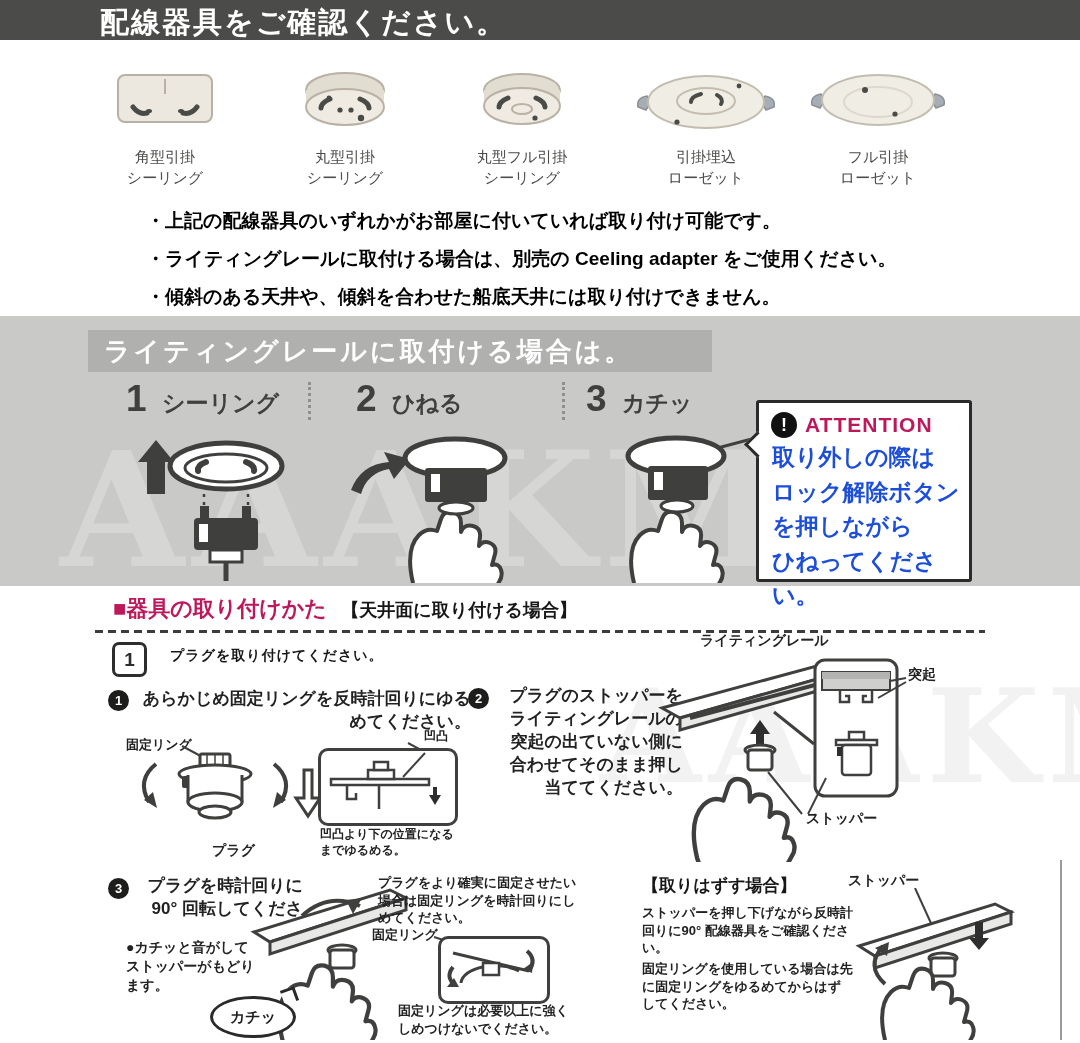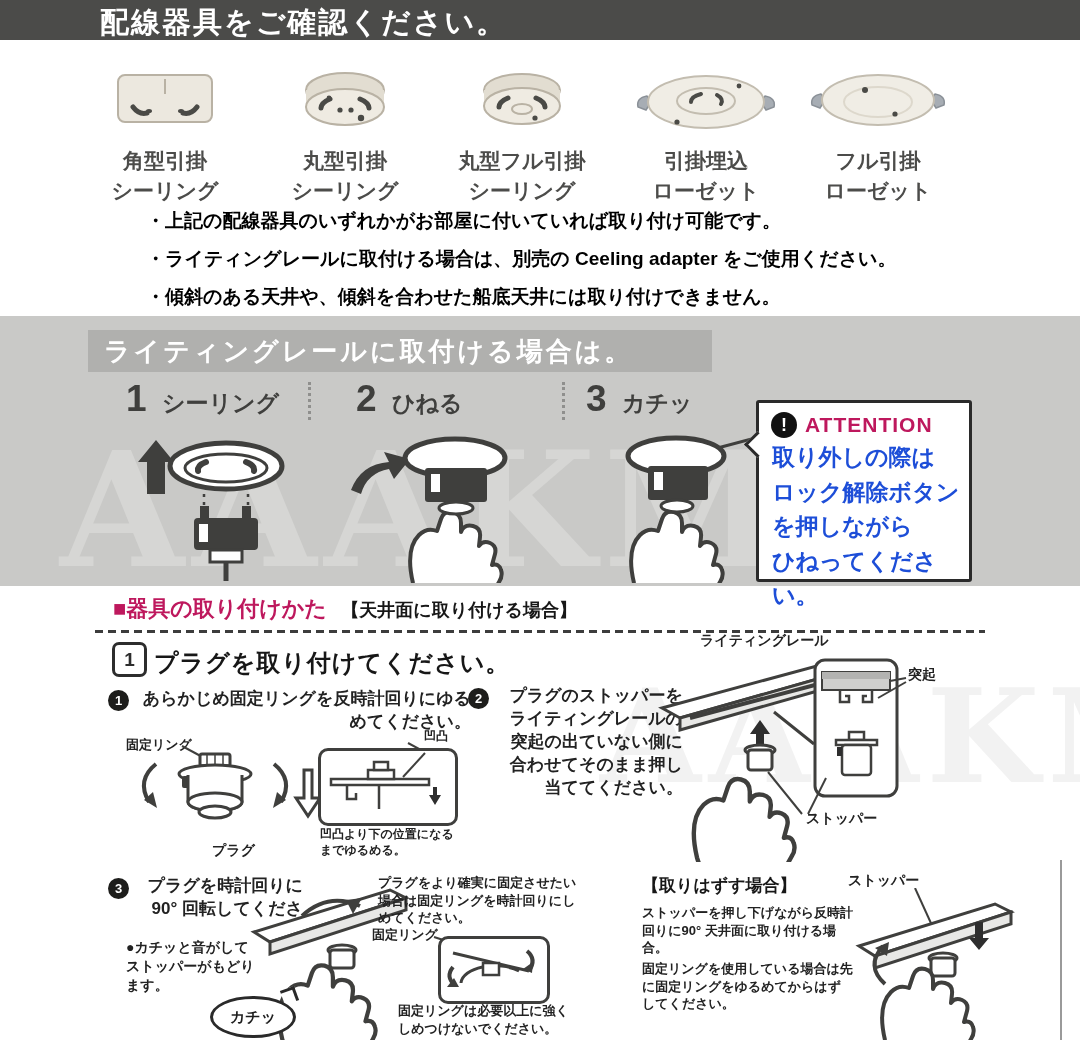--- a/index.html
+++ b/index.html
@@ -5,21 +5,21 @@
   html,body{margin:0;padding:0;background:#ffffff;}
   .page{position:relative;width:1080px;height:1043px;background:#ffffff;overflow:hidden;
         font-family:"Liberation Sans","DejaVu Sans",sans-serif;color:#2b2b2b;}
   .abs{position:absolute;}
   
   .topbar{left:0;top:0;width:1080px;height:40px;background:#4b4b49;}
   .topbar h1{margin:0;padding:3px 0 0 100px;font-size:29px;font-weight:bold;color:#ffffff;letter-spacing:2px;}
   
   .fixture{top:58px;width:176px;height:150px;text-align:center;}
   .fx-img{height:88px;display:flex;align-items:center;justify-content:center;}
-  .fx-label{font-size:21px;font-weight:700;color:#4c4c4a;line-height:1.42;}
+  .fx-label{font-size:15px;font-weight:400;color:#4c4c4a;line-height:1.42;}
   .note{left:98px;width:900px;font-size:19px;font-weight:600;color:#000000;white-space:nowrap;margin-left:48px;}
   
   .graysec{left:0;top:316px;width:1080px;height:270px;background:#c9c9c7;}
   .wm{font-family:"DejaVu Serif","Liberation Serif",serif;font-weight:bold;color:#d6d6d4;letter-spacing:8px;}
   .band{left:88px;top:14px;width:624px;height:42px;background:#b0b0ae;}
   .band span{display:block;padding-left:16px;line-height:42px;font-size:26px;font-weight:bold;color:#ffffff;letter-spacing:3px;}
   .stepnum{font-size:37px;font-weight:bold;color:#3f3f3d;line-height:1;}
   .steplabel{font-size:23px;font-weight:bold;color:#3f3f3d;line-height:1;}
   .vsep{width:0;height:38px;border-left:3px dotted #8f8f8d;}
   
@@ -27,21 +27,21 @@
   .att-tail{left:-11px;top:32px;width:16px;height:16px;background:#ffffff;border-left:3px solid #2a2a2a;border-bottom:3px solid #2a2a2a;transform:rotate(45deg);}
   .att-head{display:flex;align-items:center;gap:8px;padding:9px 0 2px 12px;}
   .att-icon{width:26px;height:26px;border-radius:50%;background:#111;color:#fff;font-size:18px;font-weight:bold;display:flex;align-items:center;justify-content:center;}
   .att-title{font-size:21px;font-weight:800;color:#be185d;letter-spacing:1px;}
   .att-line{padding-left:13px;font-size:23px;font-weight:600;color:#1d4ed8;line-height:1.5;}
   
   .h2main{font-size:22px;font-weight:bold;color:#be185d;}
   .h2sub{font-size:18px;font-weight:bold;color:#171717;margin-left:10px;}
   .dashline{height:3px;background:repeating-linear-gradient(90deg,#3c3c3c 0 8px,rgba(0,0,0,0) 8px 13px);}
   .numbox{width:29px;height:29px;border:3px solid #2d2d2d;border-radius:7px;font-size:19px;font-weight:bold;color:#2d2d2d;display:flex;align-items:center;justify-content:center;background:#fff;}
-  .steptitle{font-size:24px;font-weight:bold;color:#171717;letter-spacing:1px;}
+  .steptitle{font-size:14px;font-weight:bold;color:#171717;letter-spacing:1px;margin-left:16px;}
   .marker{width:21px;height:21px;border-radius:50%;background:#1d1d1b;color:#fff;font-size:13px;font-weight:bold;display:flex;align-items:center;justify-content:center;}
   .btext{font-size:17px;font-weight:600;color:#222;line-height:1.35;text-align:right;}
   .stext{font-size:13px;font-weight:600;color:#222;line-height:1.35;}
   .xtext{font-size:13px;font-weight:600;color:#222;line-height:1.35;}
   .dlabel{font-size:13px;font-weight:600;color:#222;white-space:nowrap;}
   .dlabel14{font-size:14px;font-weight:600;color:#222;white-space:nowrap;}
   .insetbox{border:3px solid #3f3f3d;border-radius:10px;background:#fff;}
   .ptr{height:2px;background:#3f3f3d;transform-origin:left center;}
   .bubble{width:80px;height:36px;border:3px solid #2a2a2a;border-radius:50%;background:#fff;display:flex;align-items:center;justify-content:center;font-size:15px;font-weight:bold;color:#1c1c1c;}
   .bubble-tail{width:12px;height:12px;background:#fff;border-right:3px solid #2a2a2a;border-top:3px solid #2a2a2a;transform:rotate(-20deg);}
@@ -340,21 +340,21 @@
       <rect x="42" y="24" width="16" height="12" fill="#fff" stroke="#3f3f3d" stroke-width="2.5"></rect>
       <path d="M12 28 q-8 10 2 18" fill="none" stroke="#3f3f3d" stroke-width="4"></path>
       <polygon points="18,48 6,48 13,39" fill="#3f3f3d"></polygon>
       <path d="M86 12 q10 8 2 20" fill="none" stroke="#3f3f3d" stroke-width="4"></path>
       <polygon points="91,34 82,30 92,23" fill="#3f3f3d"></polygon>
     </svg>
   </div>
   <div class="abs xtext" style="left:398px;top:1002px;width:178px;">固定リングは必要以上に強くしめつけないでください。</div>
 
   <div class="abs" style="left:642px;top:874px;font-size:17px;font-weight:bold;color:#171717;">【取りはずす場合】</div>
-  <div class="abs stext" style="left:642px;top:904px;width:212px;">ストッパーを押し下げながら反時計回りに90° 天井面に取り付ける場合。</div>
+  <div class="abs stext" style="left:642px;top:904px;width:212px;">ストッパーを押し下げながら反時計回りに90° 配線器具をご確認ください。</div>
   <div class="abs stext" style="left:642px;top:960px;width:212px;">固定リングを使用している場合は先に固定リングをゆるめてからはずしてください。</div>
   <div class="abs dlabel14" style="left:848px;top:872px;">ストッパー</div>
 
   <div class="abs" style="left:855px;top:888px;">
     <svg width="165" height="152" viewBox="0 0 165 152">
       <line x1="60" y1="0" x2="80" y2="44" stroke="#3f3f3d" stroke-width="2"></line>
       <polygon points="4,58 140,16 156,24 20,68" fill="#fff" stroke="#3f3f3d" stroke-width="3"></polygon>
       <polygon points="20,68 156,24 156,36 20,80" fill="#e8e8e6" stroke="#3f3f3d" stroke-width="3"></polygon>
       <path d="M30 96 q-20 -18 -2 -38" fill="none" stroke="#3f3f3d" stroke-width="4"></path>
       <polygon points="34,54 20,60 32,68" fill="#3f3f3d"></polygon>

